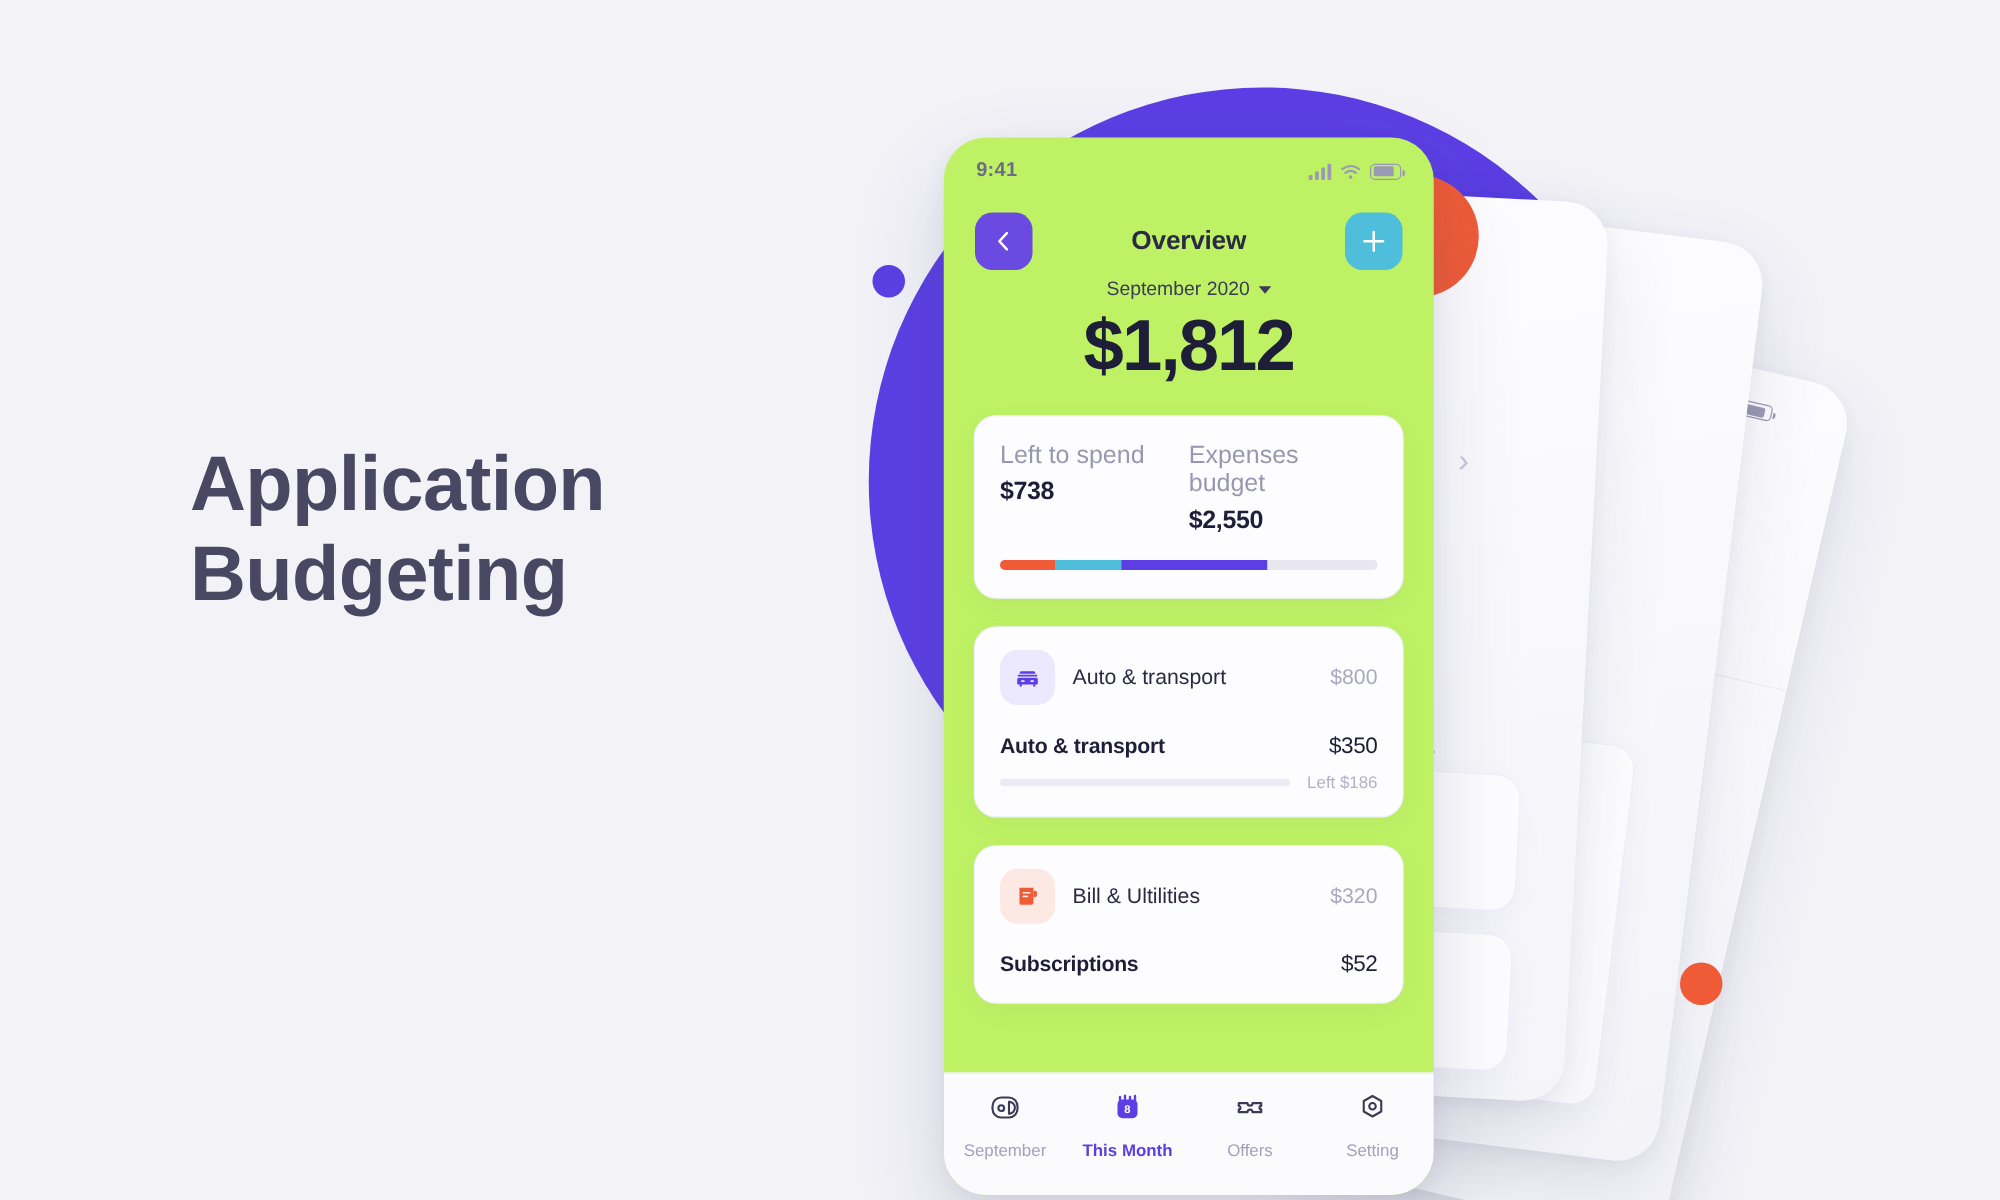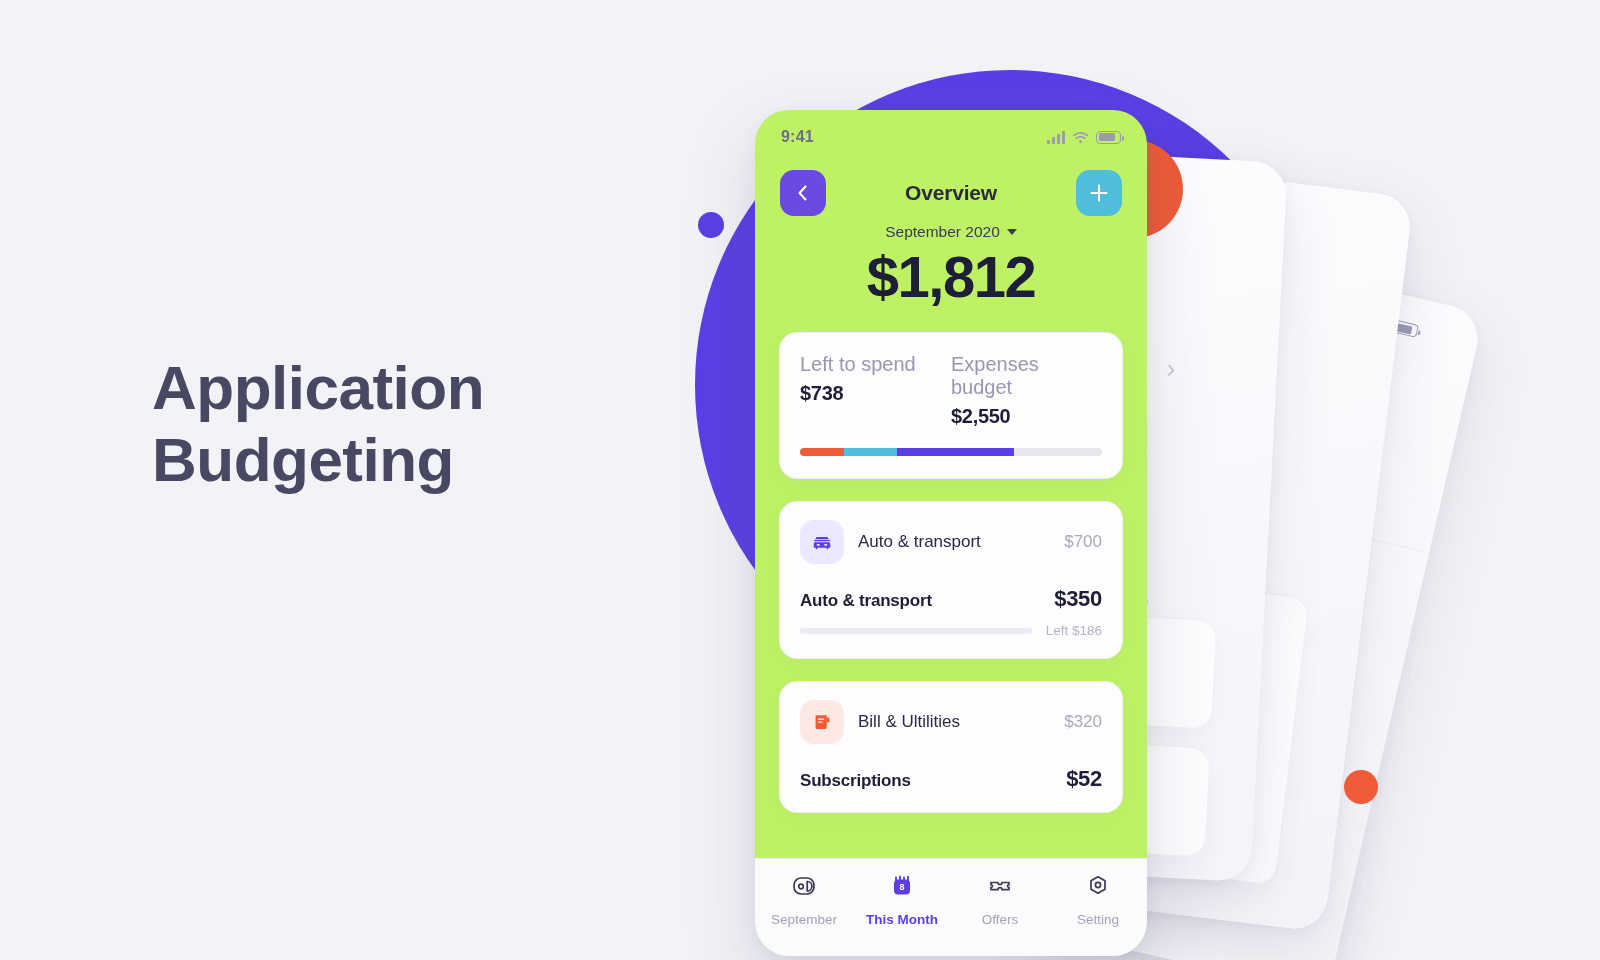--- a/index.html
+++ b/index.html
@@ -167,21 +167,21 @@
     display:flex; align-items:center; justify-content:center; flex:none;
   }
   .ico-purple { background:#ece8fd; }
   .ico-peach  { background:#fde9e3; }
   .cat-name { flex:1; font-size:17px; color:#2b2a45; }
   .cat-total { font-size:17px; color:#a9a8bd; }
 
   .item { margin-top:22px; }
   .item-row { display:flex; align-items:baseline; justify-content:space-between; }
   .item-name { font-size:17px; font-weight:700; color:#1f1e38; letter-spacing:-0.2px; }
-  .item-amt  { font-size:22px; font-weight:700; color:#1f1e38; letter-spacing:-0.3px; }
+  .item-amt  { font-size:18px; font-weight:400; color:#1f1e38; letter-spacing:-0.3px; }
   .item-bar-row { display:flex; align-items:center; gap:14px; margin-top:11px; }
   .track { flex:1; height:6px; border-radius:4px; background:#eceaf3; overflow:hidden; }
   .fill { height:100%; border-radius:4px; background:#6a4ae0; }
   .item-left { font-size:13.5px; color:#b3b2c4; white-space:nowrap; }
 
   
   .tabbar {
     position:absolute; left:0; right:0; bottom:0; height:98px;
     background:#fbfbfd;
     border-top:1px solid #eeedf4;
@@ -369,21 +369,21 @@
           <div class="cat-ico ico-purple">
             <svg width="22" height="22" viewBox="0 0 24 24">
               <path d="M6 6.5h12l1.2 2.2H4.8z" fill="#5b3fe4"></path>
               <rect x="3.4" y="9.6" width="17.2" height="1.6" rx="0.8" fill="#5b3fe4"></rect>
               <path d="M4.5 12.3h15a1.5 1.5 0 0 1 1.5 1.5v3.4a1 1 0 0 1-1 1h-1.2v0.9a0.9 0.9 0 0 1-1.8 0v-0.9H7v0.9a0.9 0.9 0 0 1-1.8 0v-0.9H4a1 1 0 0 1-1-1v-3.4a1.5 1.5 0 0 1 1.5-1.5z" fill="#5b3fe4"></path>
               <rect x="6.2" y="14.3" width="3.4" height="1.7" rx="0.85" fill="#ece8fd"></rect>
               <rect x="14.4" y="14.3" width="3.4" height="1.7" rx="0.85" fill="#ece8fd"></rect>
             </svg>
           </div>
           <div class="cat-name">Auto &amp; transport</div>
-          <div class="cat-total">$700</div>
+          <div class="cat-total">$800</div>
         </div>
         <div class="item">
           <div class="item-row">
             <span class="item-name">Auto &amp; transport</span>
             <span class="item-amt">$350</span>
           </div>
           <div class="item-bar-row">
             <span class="track"><span class="fill" style="width:72%"></span></span>
             <span class="item-left">Left $186</span>
           </div>

